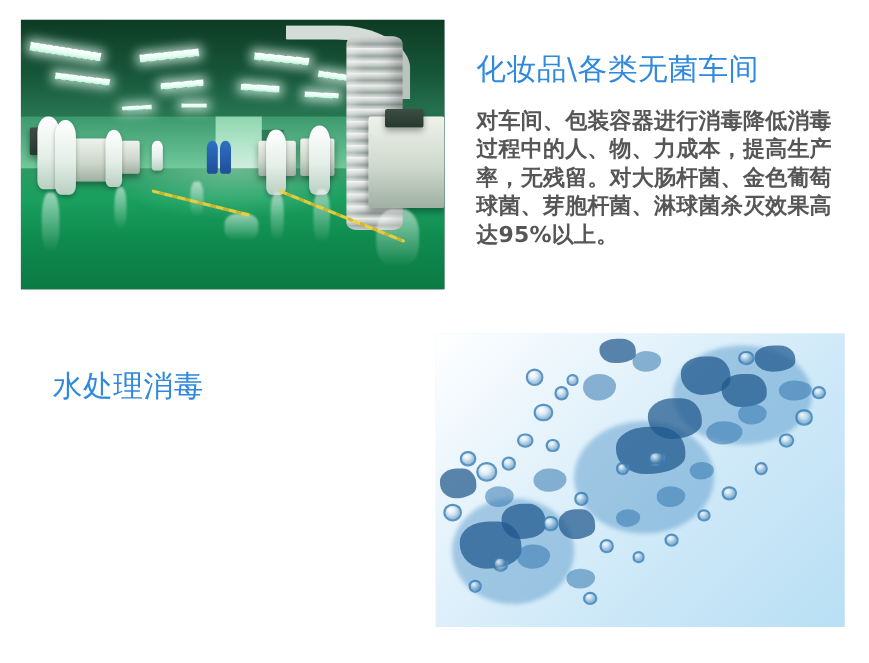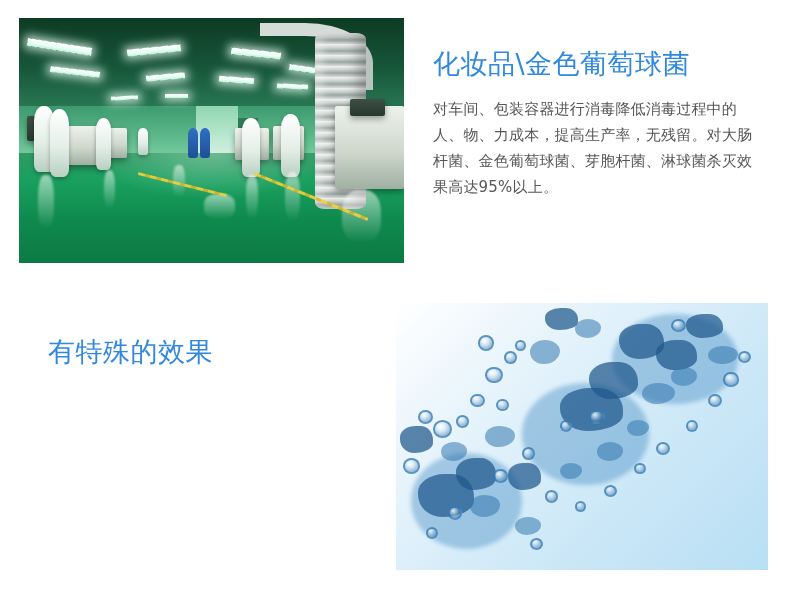--- a/index.html
+++ b/index.html
@@ -28,23 +28,23 @@
     color: #3089dd;
     font-size: 27px;
     line-height: 32px;
     font-weight: 400;
     letter-spacing: 0.5px;
     white-space: nowrap;
   }
 
   .section-body {
     color: #565656;
-    font-size: 15px;
+    font-size: 20px;
     line-height: 26px;
-    font-weight: 400;
+    font-weight: 700;
     letter-spacing: 0.2px;
   }
   .section-body p { margin: 0; }
 
   
   #cleanroom-photo {
     position: absolute;
     left: 19px;
     top: 18px;
     width: 385px;
@@ -258,28 +258,28 @@
       <div class="cr-refl" style="left:69%;top:63%;width:4%;height:20%;"></div>
       <div class="cr-refl" style="left:48%;top:72%;width:8%;height:10%;"></div>
       <div class="cr-refl" style="left:84%;top:70%;width:10%;height:22%;"></div>
 
       <div class="cr-line" style="left:31%;top:63%;width:24%;transform:rotate(14deg);"></div>
       <div class="cr-line" style="left:61%;top:63%;width:32%;transform:rotate(22deg);"></div>
     </div>
   </div>
 
   <div class="section" id="section-cleanroom-text">
-    <div class="section-title">化妆品\金色葡萄球菌</div>
+    <div class="section-title">化妆品\各类无菌车间</div>
     <div class="section-body">
       <p>对车间、包装容器进行消毒降低消毒过程中的人、物、力成本，提高生产率，无残留。对大肠杆菌、金色葡萄球菌、芽胞杆菌、淋球菌杀灭效果高达95%以上。</p>
     </div>
   </div>
 
   <div class="section" id="section-water-text">
-    <div class="section-title">有特殊的效果</div>
+    <div class="section-title">水处理消毒</div>
   </div>
 
   <div id="water-photo">
     <div class="wa-stage">
 
       <div class="wa-splash" style="left:4%;top:56%;width:30%;height:36%;"></div>
       <div class="wa-splash" style="left:34%;top:30%;width:34%;height:38%;"></div>
       <div class="wa-splash" style="left:58%;top:4%;width:34%;height:34%;"></div>
 
       <div class="wa-dark" style="left:44%;top:32%;width:17%;height:16%;"></div>

